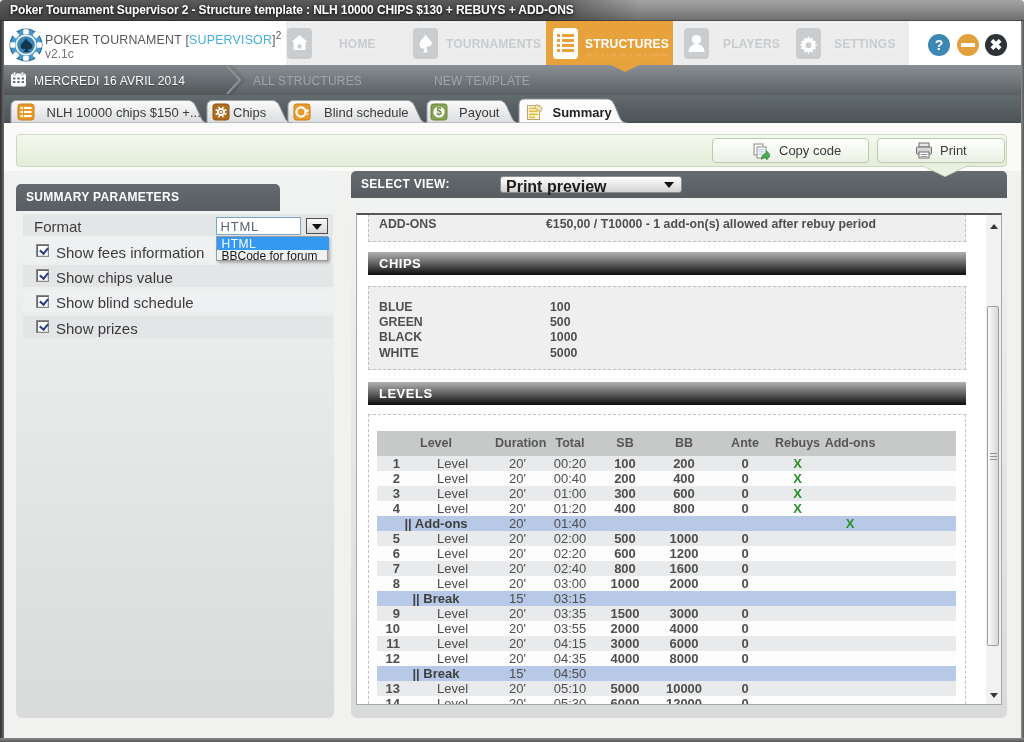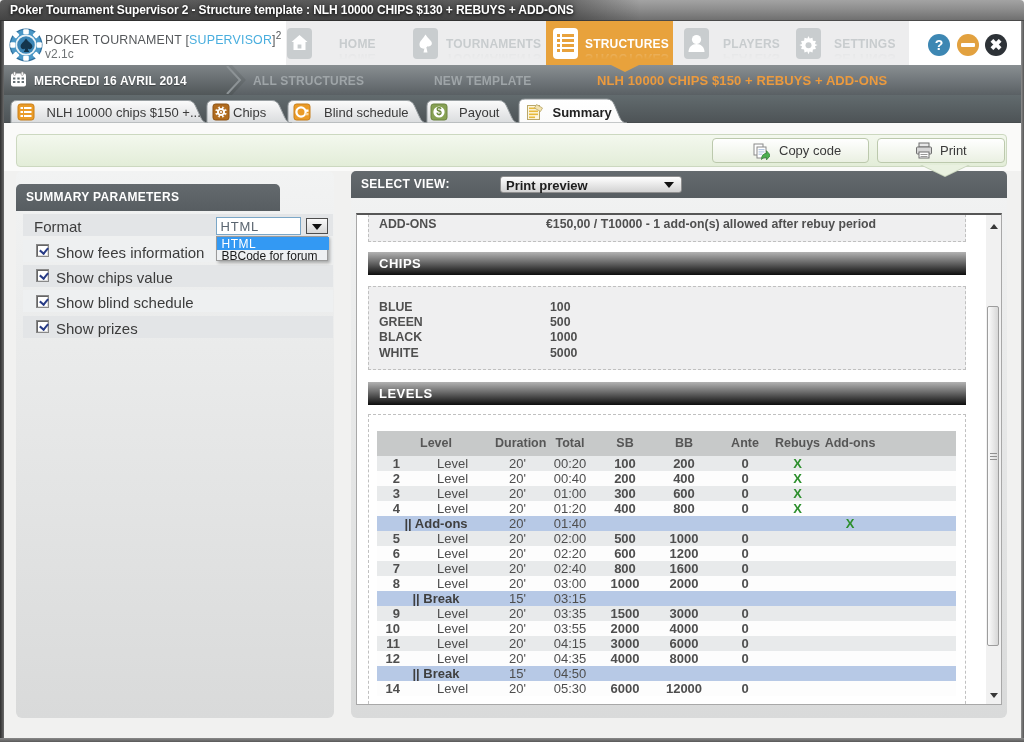--- a/index.html
+++ b/index.html
@@ -19,21 +19,21 @@
 .navicon{position:absolute;top:7px;width:25px;height:31px;border-radius:4px;background:#c9cdcf}
 #apptitle{position:absolute;left:41px;top:9px;font-size:12.4px;font-weight:normal;color:#55585b;letter-spacing:.2px;white-space:nowrap;width:280px}
 #apptitle .sup{color:#49aede}
 #appver{position:absolute;left:41px;top:26px;font-size:12px;color:#6f7375}
 #structBlock{position:absolute;left:542px;top:0;width:127px;height:44px;background:#e8a23c}
 #structNotch{position:absolute;left:607px;top:44px;width:0;height:0;border-left:14px solid transparent;border-right:14px solid transparent;border-top:7px solid #e8a23c;z-index:60}
 .circbtn{position:absolute;top:13px;width:22px;height:22px;border-radius:50%;color:#fff;text-align:center;font-weight:bold;font-size:14px;line-height:22px}
 
 #crumb{position:absolute;left:4px;top:65px;width:1017px;height:30px;background:linear-gradient(180deg,#898f92,#5a6064)}
 #crumbL{position:absolute;left:0;top:0;width:242px;height:30px;background:linear-gradient(180deg,#7e8487,#515759);clip-path:polygon(0 0,228px 0,242px 15px,228px 30px,0 30px)}
-.crumbtxt{position:absolute;top:9px;font-size:12px;font-weight:bold;letter-spacing:.2px}
+.crumbtxt{position:absolute;top:9px;font-size:12px;font-weight:normal;letter-spacing:.2px}
 
 #tabrow{position:absolute;left:4px;top:95px;width:1017px;height:29px;background:linear-gradient(180deg,#626b6e,#4e5457 92%,#3a3e40)}
 .tablabel{position:absolute;top:10px;font-size:13px;color:#3a3a3a}
 
 #whitestrip{position:absolute;left:4px;top:123px;width:1017px;height:48px;background:#fafaf9}
 #toolbar{position:absolute;left:16px;top:134px;width:991px;height:33px;background:linear-gradient(180deg,#f3f8ee,#e3edd8);border:1px solid #ccd8c0;border-radius:4px}
 .tbtn{position:absolute;top:138px;height:25px;background:linear-gradient(180deg,#ffffff,#eaf0e2);border:1px solid #bcc9ad;border-radius:4px;font-size:13px;color:#3a3a3a}
 #printNotch1{position:absolute;left:920px;top:165px;width:0;height:0;border-left:25px solid transparent;border-right:25px solid transparent;border-top:12.5px solid #c9d5bd;z-index:30}
 #printNotch2{position:absolute;left:922px;top:165px;width:0;height:0;border-left:23px solid transparent;border-right:23px solid transparent;border-top:11.5px solid #e9f1e0;z-index:31}
 
@@ -168,21 +168,20 @@
         <rect x="7.3" y="6.5" width="2.4" height="2"></rect>
         <rect x="11.6" y="6.5" width="2.4" height="2"></rect>
         <rect x="3" y="10" width="2.4" height="2"></rect>
         <rect x="7.3" y="10" width="2.4" height="2"></rect>
         <rect x="11.6" y="10" width="2.4" height="2"></rect>
       </g>
   </svg>
   <div class="crumbtxt" style="left:30px;color:#fff;text-shadow:0 1px 1px rgba(0,0,0,.4)">MERCREDI 16 AVRIL 2014</div>
   <div class="crumbtxt" style="left:249px;color:#9fa5a8">ALL STRUCTURES</div>
   <div class="crumbtxt" style="left:430px;color:#9fa5a8">NEW TEMPLATE</div>
-  <div class="crumbtxt" style="left:593px;color:#eb9a3e;font-size:13px;letter-spacing:.1px;top:8px">NLH 10000 CHIPS $150 + REBUYS + ADD-ONS</div>
 </div>
 
 <div id="tabrow">
 <svg width="1017" height="29" viewBox="0 0 1017 29">
   <defs>
     <linearGradient id="tabg" x1="0" y1="0" x2="0" y2="1">
       <stop offset="0" stop-color="#fbfbfb"></stop>
           <stop offset="1" stop-color="#dadcde"></stop>
     </linearGradient>
     <linearGradient id="tabga" x1="0" y1="0" x2="0" y2="1">
@@ -318,21 +317,21 @@
   <div class="lrow rowB" style="top:119px">
       <span class="cb"></span>
       <span class="lbl" style="left:33px">Show blind schedule</span>
     </div>
 </div>
 
 <div id="rpanel">
   <div id="rphead">
       <span class="phead-txt" style="position:absolute;left:10px;top:6px">SELECT VIEW:</span>
     <div style="position:absolute;left:149px;top:5px;width:182px;height:17px;background:linear-gradient(180deg,#ffffff,#d2d2d2);border:1px solid #8f8f8f;border-radius:3px">
-      <span style="position:absolute;left:5px;top:1px;font-size:13px;font-weight:bold;color:#1c1c1c">Print preview</span>
+      <span style="position:absolute;left:5px;top:1px;font-size:16px;font-weight:bold;color:#1c1c1c">Print preview</span>
       <span style="position:absolute;right:7px;top:5px;width:0;height:0;border-left:5px solid transparent;border-right:5px solid transparent;border-top:6px solid #111"></span>
     </div>
   </div>
   <div id="scrollbox">
 
     <div class="secbox" style="top:-1px;height:28px;border-top:none">
       <span class="pv" style="position:absolute;left:10px;top:3px">ADD-ONS</span>
       <span class="pv" style="position:absolute;left:177px;top:3px">€150,00 / T10000 - 1 add-on(s) allowed after rebuy period</span>
     </div>
     <div class="secbar" style="top:37px">
@@ -541,20 +540,32 @@
               <td colspan="2" class="b">|| Break</td>
               <td>15'</td>
               <td>04:50</td>
               <td></td>
               <td></td>
               <td></td>
               <td></td>
               <td></td>
               <td></td>
             </tr>
+        <tr class="odd">
+              <td class="n">13</td>
+              <td>Level</td>
+              <td>20'</td>
+              <td>05:10</td>
+              <td class="b">5000</td>
+              <td class="b">10000</td>
+              <td class="b">0</td>
+              <td></td>
+              <td></td>
+              <td></td>
+            </tr>
         <tr class="even">
               <td class="n">14</td>
               <td>Level</td>
               <td>20'</td>
               <td>05:30</td>
               <td class="b">6000</td>
               <td class="b">12000</td>
               <td class="b">0</td>
               <td></td>
               <td></td>

